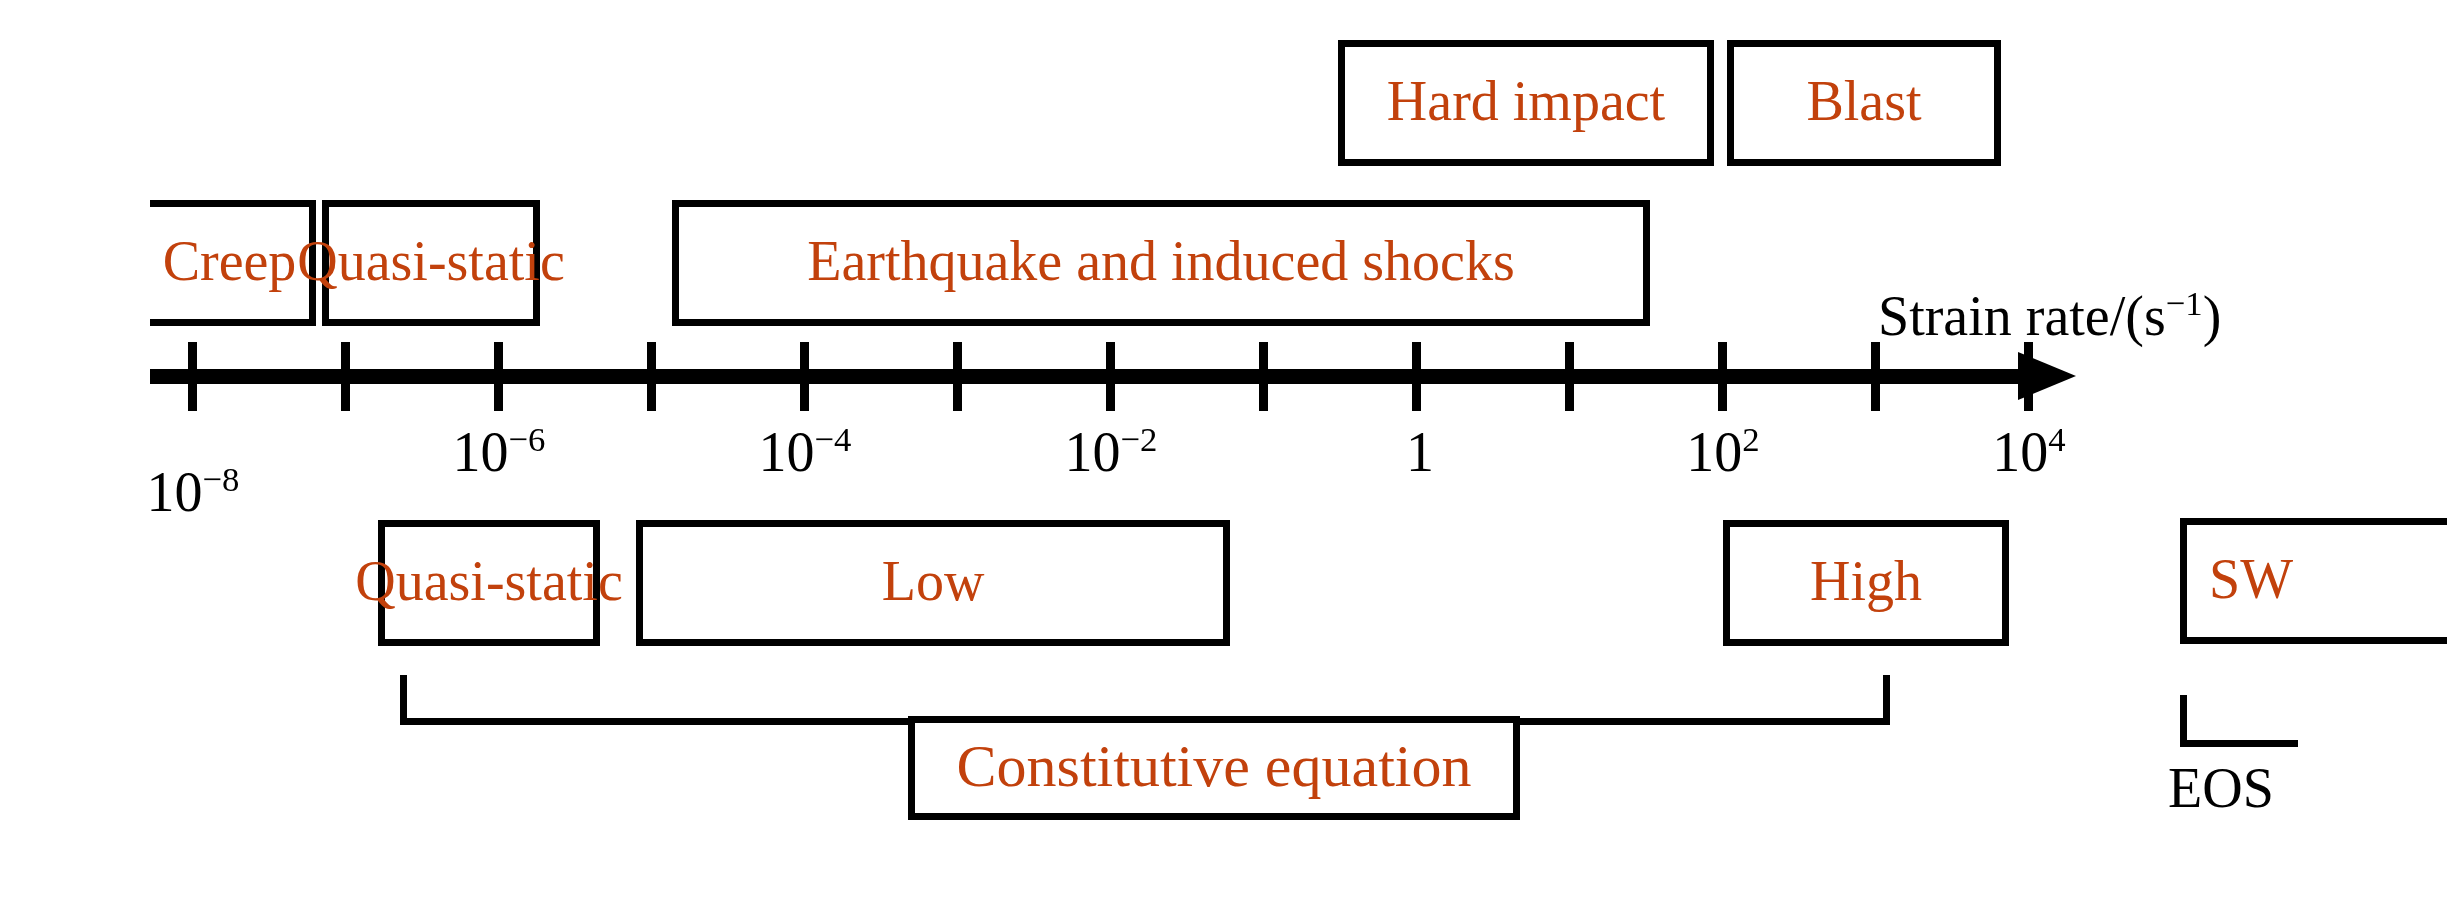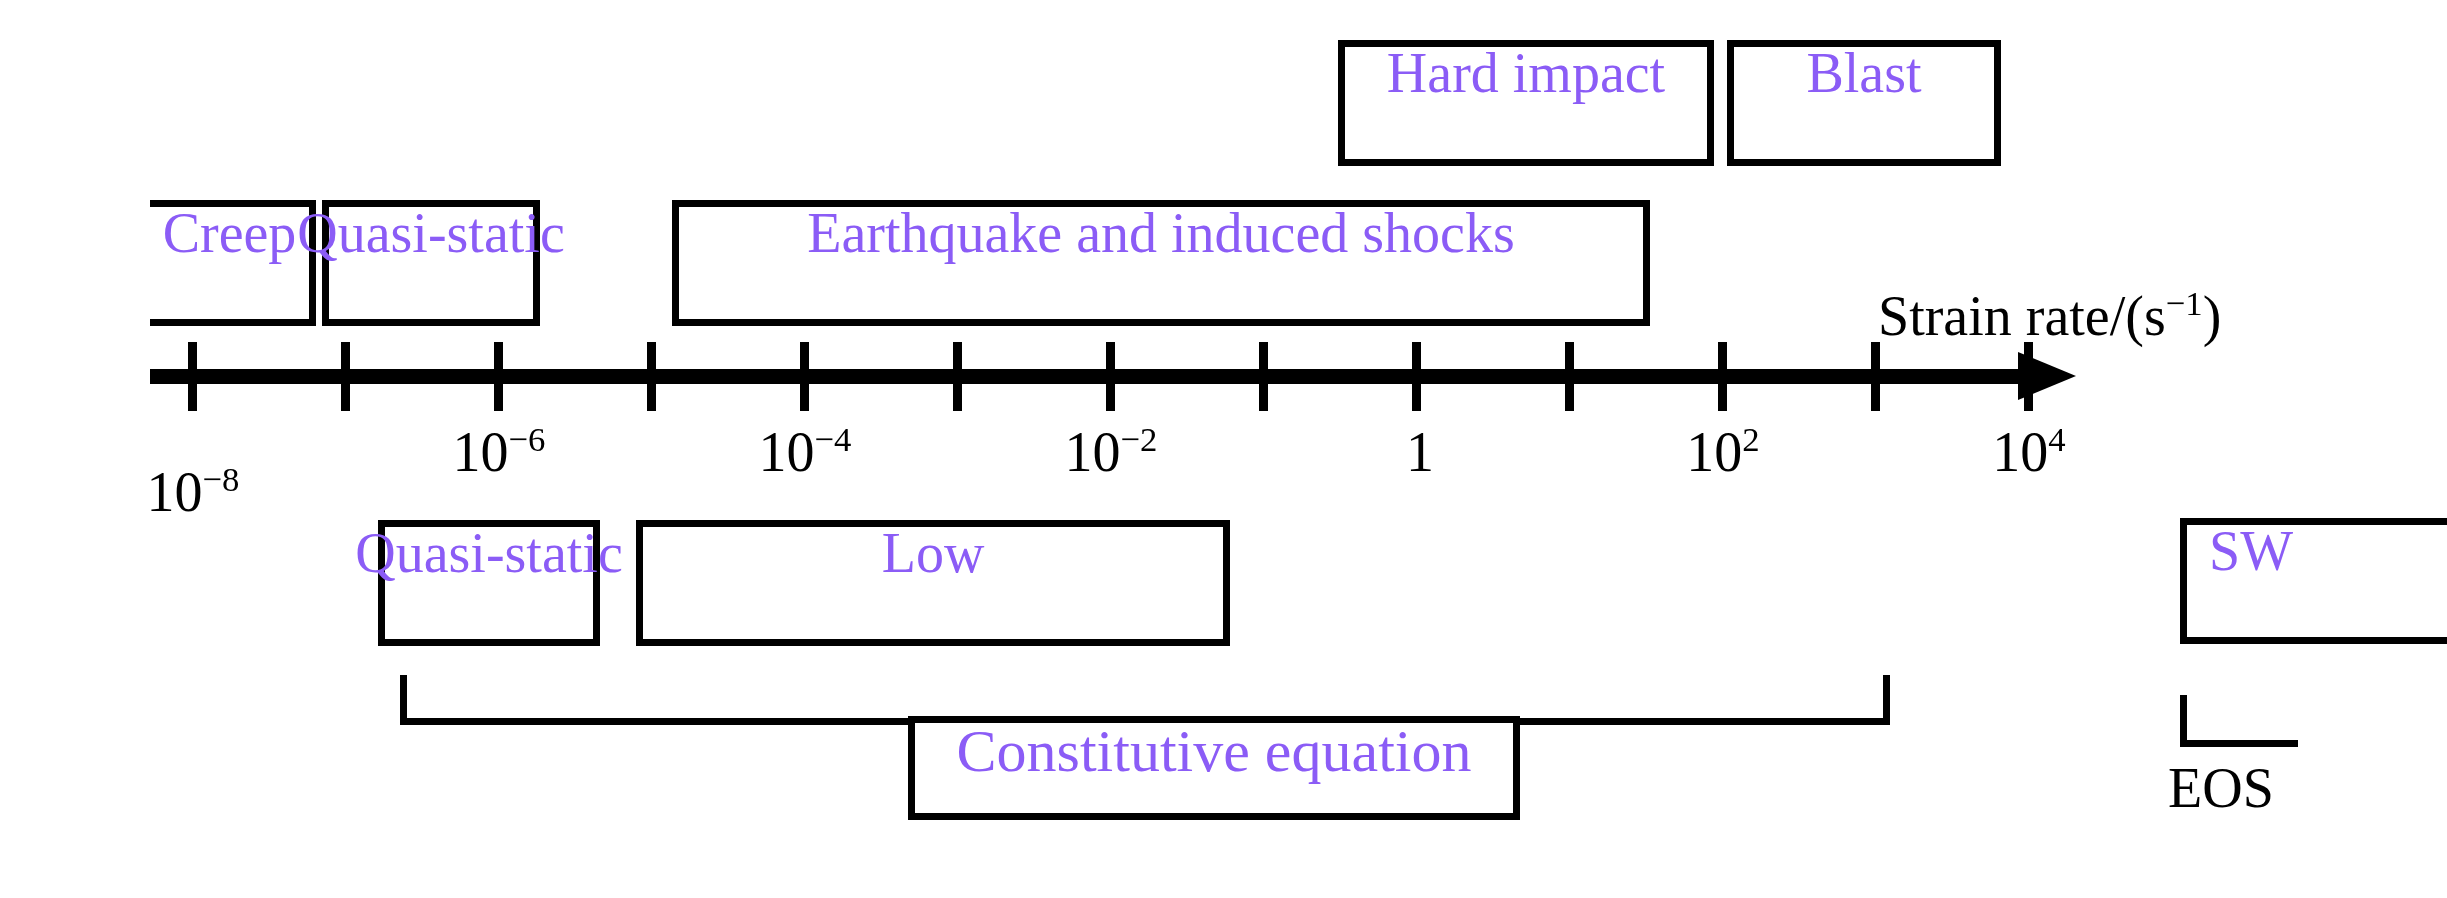--- a/index.html
+++ b/index.html
@@ -16,22 +16,23 @@
     overflow: hidden;
   }
 
   
   .box {
     position: absolute;
     box-sizing: border-box;
     border: 7px solid #000000;
     background: #ffffff;
     display: flex;
+    align-items: center;
     justify-content: center;
-    color: #8b5cf6;
+    color: #c2410c;
     line-height: 1;
     white-space: nowrap;
   }
   .box span {
     display: block;
     transform: translateY(-2px);
   }
   .box.open-left  { border-left: none; }
   .box.open-right { border-right: none; }
 
@@ -173,20 +174,23 @@
 
   <div class="box" style="left:378px; top:520px; width:222px; height:126px; font-size:56px;">
     <span>Quasi-static</span>
   </div>
 
   <div class="box" style="left:636px; top:520px; width:594px; height:126px; font-size:56px;">
     <span>Low</span>
   </div>
 
 
+  <div class="box" style="left:1723px; top:520px; width:286px; height:126px; font-size:56px;">
+    <span>High</span>
+  </div>
 
   <div class="box open-right" style="left:2180px; top:518px; width:300px; height:126px; font-size:56px; justify-content:flex-start; padding-left:22px;">
     <span>SW</span>
   </div>
 
   <div class="bracket" style="left:400px; top:675px; width:1490px; height:50px;"></div>
 
   <div class="box" style="left:908px; top:716px; width:612px; height:104px; font-size:60px;">
     <span>Constitutive equation</span>
   </div>

